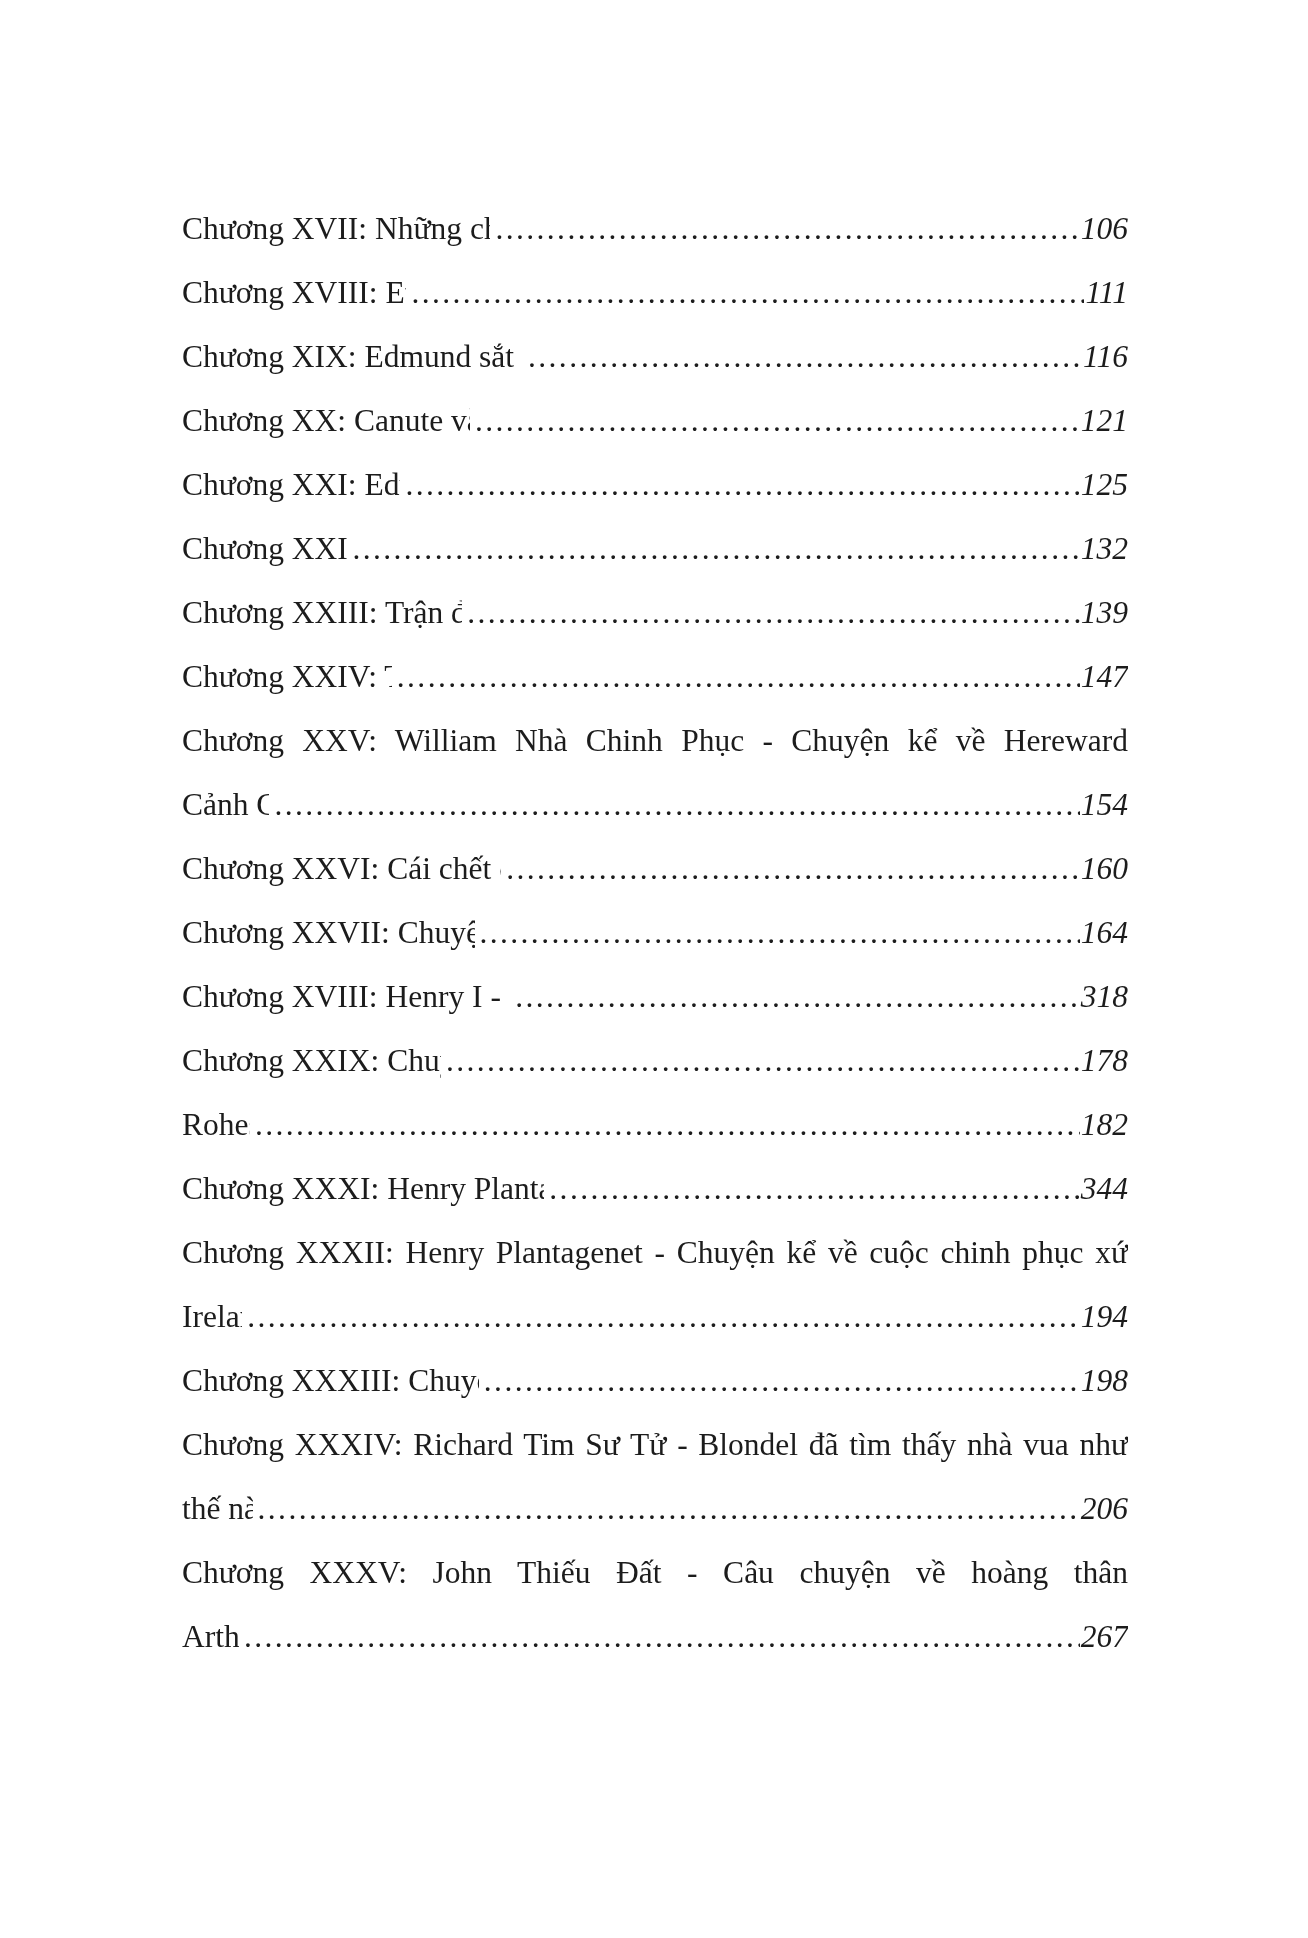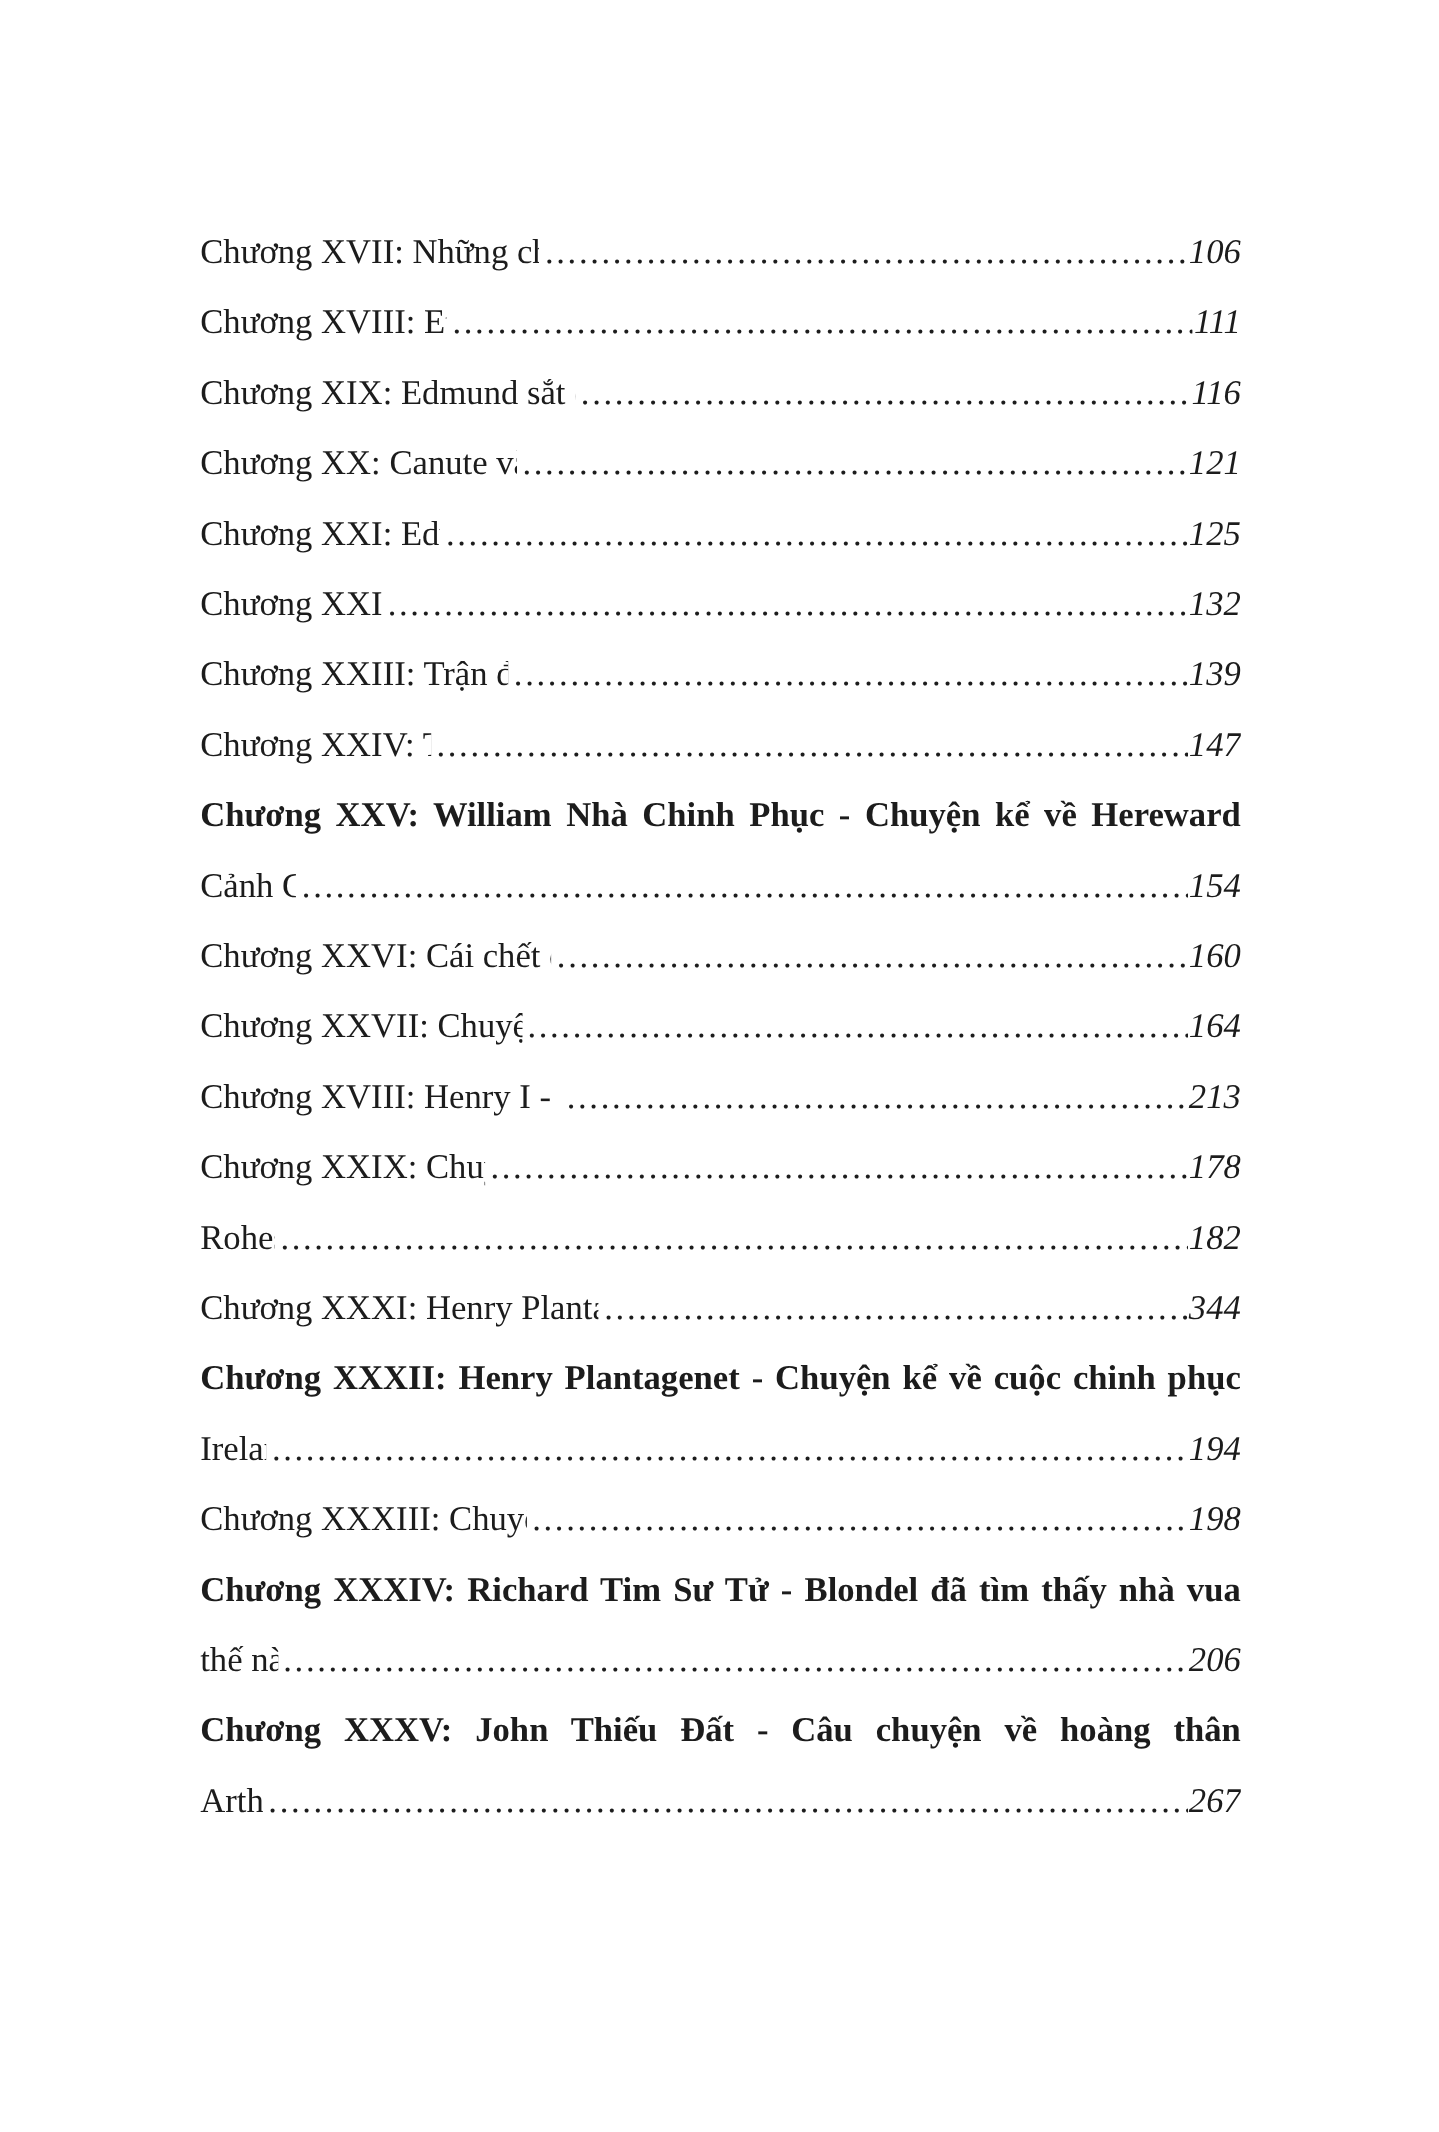--- a/index.html
+++ b/index.html
@@ -65,21 +65,20 @@
     text-align-last: justify;
   }
   .just::after {
     content: "";
     display: inline-block;
     width: 100%;
     height: 0;
   }
   .just .title {
     white-space: normal;
-    font-weight: bold;
   }
 </style>
 </head>
 <body style="background: rgb(255, 255, 255);">
 
 <div class="page" style="color: rgb(28, 28, 28);">
   <div class="toc">
 
     <div class="entry">
       <div class="line dotted">
@@ -169,21 +168,21 @@
         <span class="title">Chương XXVII: Chuyện kể về William Tóc Đỏ</span>
         <span class="leader"></span>
         <span class="pagenum">164</span>
       </div>
     </div>
 
     <div class="entry">
       <div class="line dotted">
         <span class="title">Chương XVIII: Henry I - Chuyện về “Con thuyền trắng”</span>
         <span class="leader"></span>
-        <span class="pagenum">213</span>
+        <span class="pagenum">318</span>
       </div>
     </div>
 
     <div class="entry">
       <div class="line dotted">
         <span class="title">Chương XXIX: Chuyện về vua Stephen</span>
         <span class="leader"></span>
         <span class="pagenum">178</span>
       </div>
     </div>

